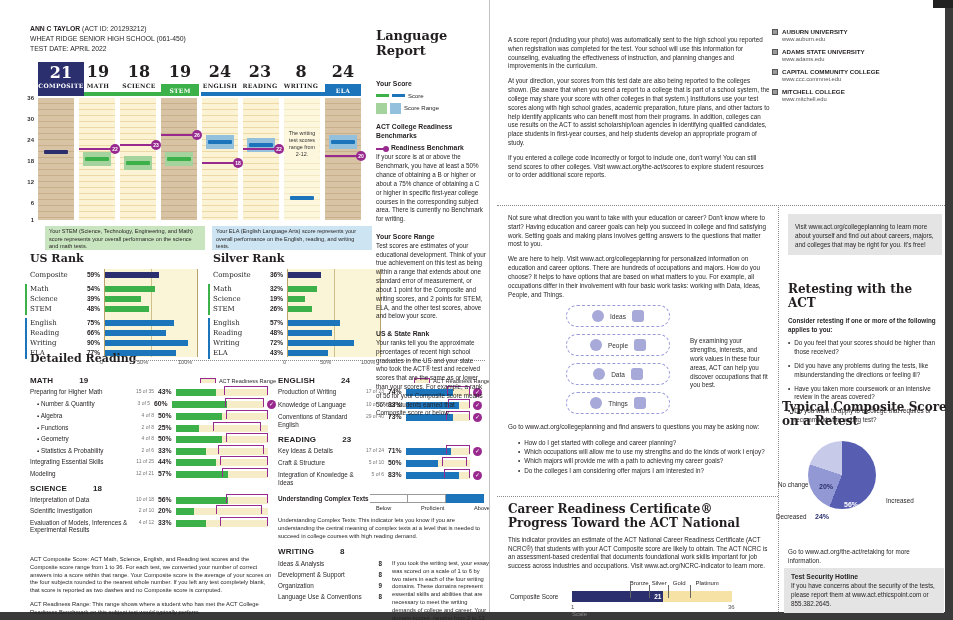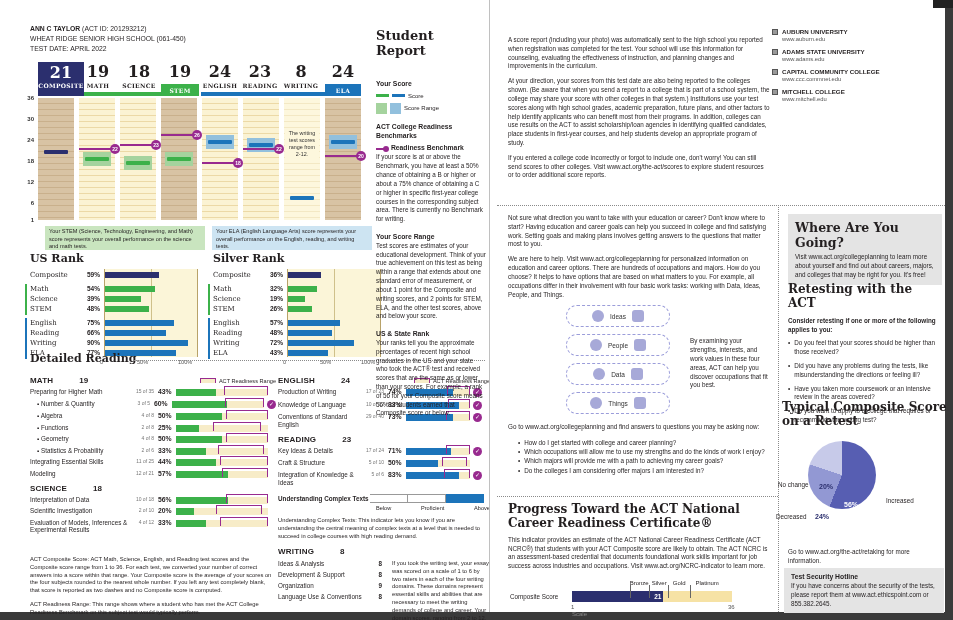--- a/index.html
+++ b/index.html
@@ -533,21 +533,21 @@
         </div>
         <div class="p58" style="width: 98px;">If you took the writing test, your essay was scored on a scale of 1 to 6 by two raters in each of the four writing domains. These domains represent essential skills and abilities that are necessary to meet the writing demands of college and career. Your domain scores, ranging from 2 to 12, are a sum of the two raters' scores. Your writing score is the average of your four domain scores rounded to the nearest whole number. To learn more about your writing score, visit www.act.org/the-act/writing-scores.</div>
       </div>
     </div>
   <div id="footnotes">
     <div class="p58" style="margin-bottom:6px">ACT Composite Score: ACT Math, Science, English, and Reading test scores and the Composite score range from 1 to 36. For each test, we converted your number of correct answers into a score within that range. Your Composite score is the average of your scores on the four subjects rounded to the nearest whole number. If you left any test completely blank, that score is reported as two dashes and no Composite score is computed.</div>
     <div class="p58">ACT Readiness Range: This range shows where a student who has met the ACT College Readiness Benchmark on this subject test would typically perform.</div>
   </div>
 
   <div id="sidebar">
-    <div id="report-title">Student Report</div>
+    <div id="report-title">Language Report</div>
     <div class="sb-h" style="margin-top:22px">Your Score</div>
     <div class="leg-row">
       <span class="lline" style="background:#3cb14a"></span>
       <span class="lline" style="background:#1c74ba"></span>
       <span>Score</span>
     </div>
     <div class="leg-row">
       <span class="lsq" style="background:#a5d39e"></span>
       <span class="lsq" style="background:#92c0dd"></span>
       <span>Score Range</span>
@@ -632,22 +632,22 @@
           <div>Which majors will provide me with a path to achieving my career goals?</div>
         </div>
         <div class="q-item">
           <div>•</div>
           <div>Do the colleges I am considering offer majors I am interested in?</div>
         </div>
       </div>
   </div>
 
   <div id="ncrc">
+    <div class="rp-h2">Career Readiness Certificate®</div>
     <div class="rp-h2">Progress Toward the ACT National</div>
-    <div class="rp-h2">Career Readiness Certificate®</div>
     <p class="p6" style="margin-top:5px">This indicator provides an estimate of the ACT National Career Readiness Certificate (ACT NCRC®) that students with your ACT Composite score are likely to obtain.  The ACT NCRC is an assessment-based credential that documents foundational work skills important for job success across industries and occupations.  Visit www.act.org/NCRC-indicator to learn more.</p>
     <div id="ncrc-scale">
       <div id="ncrc-lab">Composite Score</div>
       <div id="ncrc-bar">
         <div id="ncrc-fill" style="width: 57.1429%;">21</div>
       </div>
       <div id="ncrc-scalelab">Scale</div>
     <div class="ncrc-tick" style="left: 121.6px;"></div>
         <div class="ncrc-tick" style="left: 140.8px;"></div>
         <div class="ncrc-tick" style="left: 160px;"></div>
@@ -656,21 +656,20 @@
         <div class="ncrc-lv" style="left: 151.2px;">Silver</div>
         <div class="ncrc-lv" style="left: 171.2px;">Gold</div>
         <div class="ncrc-lv" style="left: 199.2px;">Platinum</div>
         <div class="ncrc-num" style="left: 63px;">1</div>
         <div class="ncrc-num" style="left: 220px;">36</div>
       </div>
 
   </div>
 
   <div id="where">
-    <div class="rp-h2">Where Are You Going?</div>
     <div class="p6" style="margin-top:3px">Visit www.act.org/collegeplanning to learn more about yourself and find out about careers, majors, and colleges that may be right for you.  It's free!</div>
   </div>
 
   <div id="retesting">
     <div class="rp-h2">Retesting with the ACT</div>
     <div style="font-size:6.3px;font-weight:bold;line-height:1.4;margin-top:6px">Consider retesting if one or more of the following applies to you:</div>
     <div id="retest-bullets">
         <div class="rt-b">
           <div>•</div>
           <div>Do you feel that your scores should be higher than those received?</div>

